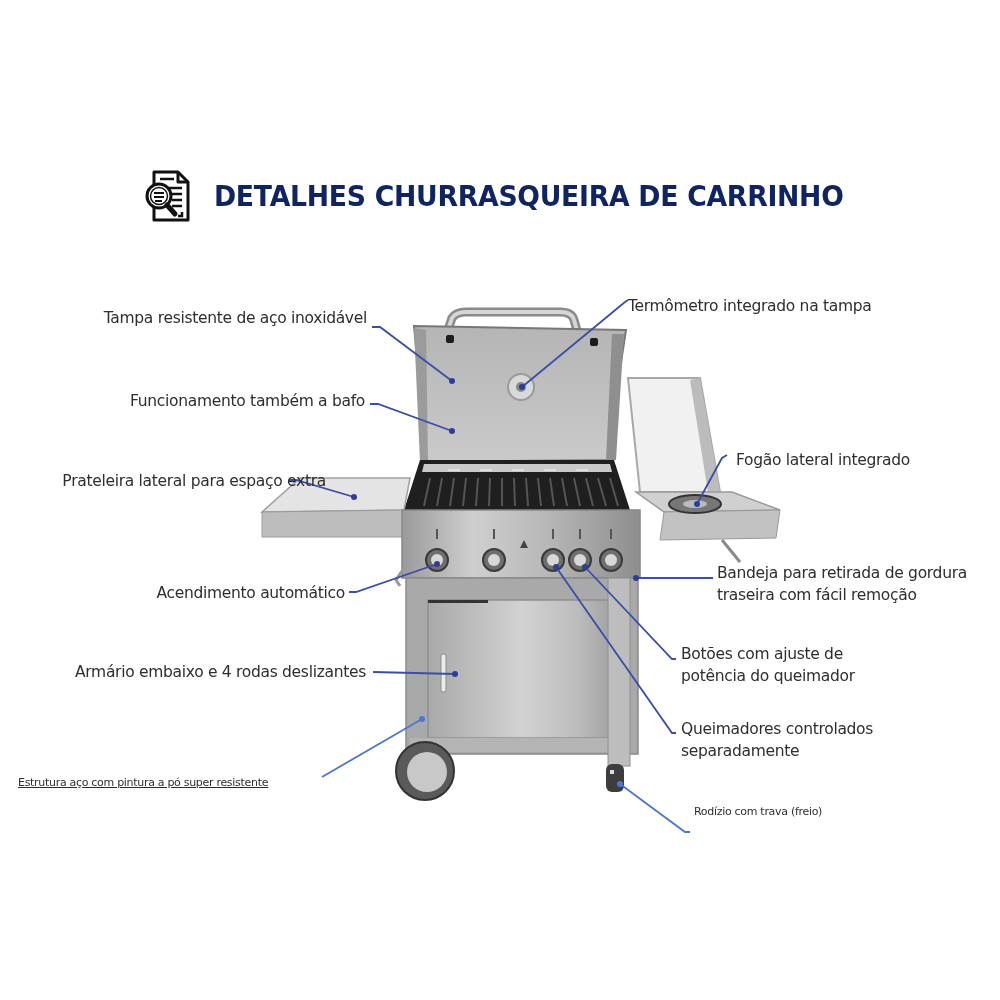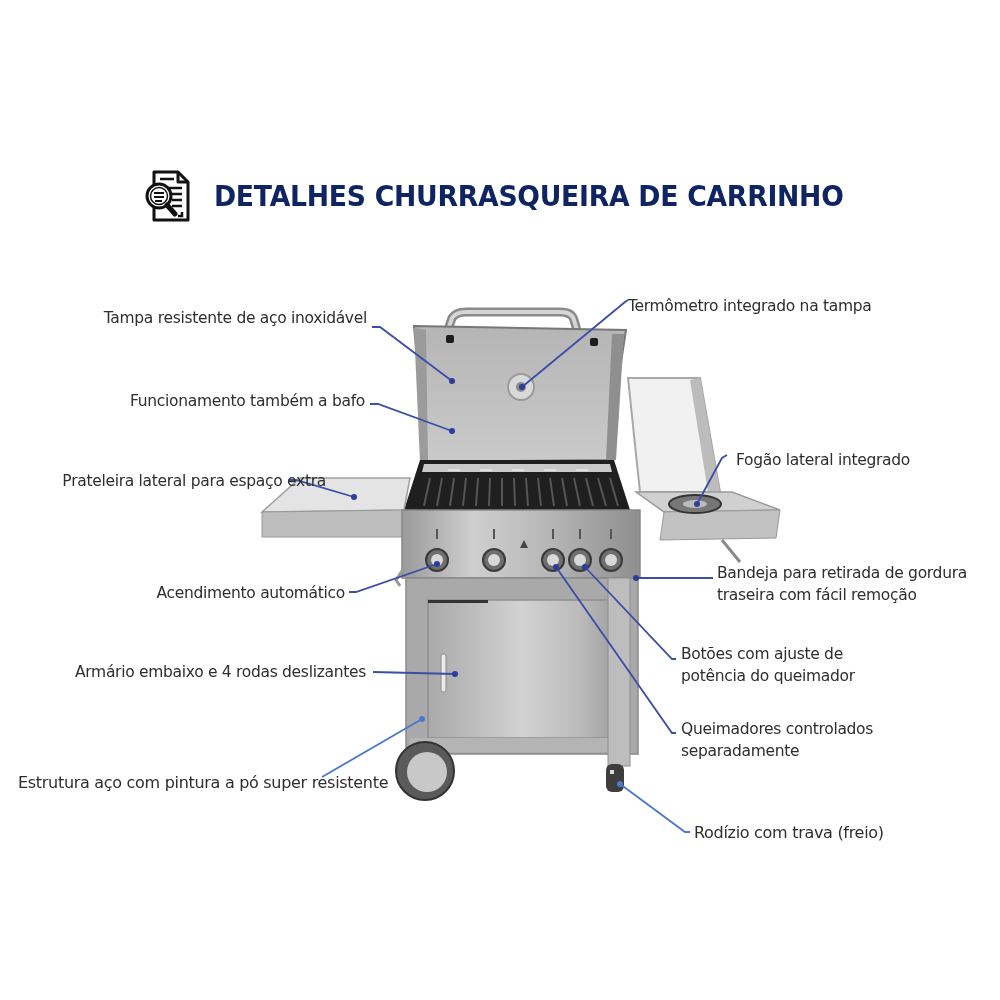--- a/index.html
+++ b/index.html
@@ -200,23 +200,23 @@
     <circle cx="422" cy="719" r="3" fill="#4a78d0"></circle>
     <circle cx="620" cy="784" r="3" fill="#4a78d0"></circle>
   </g>
 </svg>
 
 <div class="label r" style="right:633px; top:307px;">Tampa resistente de aço inoxidável</div>
 <div class="label r" style="right:635px; top:390px;">Funcionamento também a bafo</div>
 <div class="label r" style="right:674px; top:470px;text-align:center;">Prateleira lateral para espaço extra</div>
 <div class="label r" style="right:655px; top:582px;">Acendimento automático</div>
 <div class="label r" style="right:634px; top:661px;margin-left:20px;">Armário embaixo e 4 rodas deslizantes</div>
-<div class="label" style="left:18px; top:772px; font-size:16px;">Estrutura aço com pintura a pó super resistente</div>
+<div class="label" style="left:18px; top:772px; font-size:11px;text-decoration:underline;">Estrutura aço com pintura a pó super resistente</div>
 
 <div class="label" style="left:628px; top:295px;">Termômetro integrado na tampa</div>
 <div class="label" style="left:736px; top:449px;">Fogão lateral integrado</div>
 <div class="label two" style="left:717px; top:562px;">Bandeja para retirada de gordura
 traseira com fácil remoção</div>
 <div class="label two" style="left:681px; top:643px;">Botões com ajuste de
 potência do queimador</div>
 <div class="label two" style="left:681px; top:718px;">Queimadores controlados
 separadamente</div>
-<div class="label" style="left:694px; top:822px; font-size:16px;">Rodízio com trava (freio)</div>
+<div class="label" style="left:694px; top:801px; font-size:11px;">Rodízio com trava (freio)</div>
 
 </body></html>

